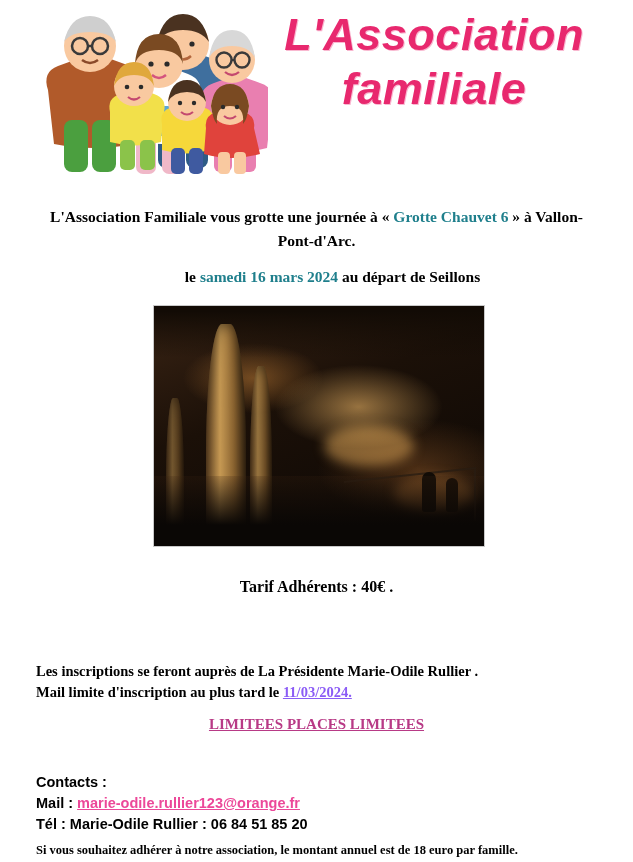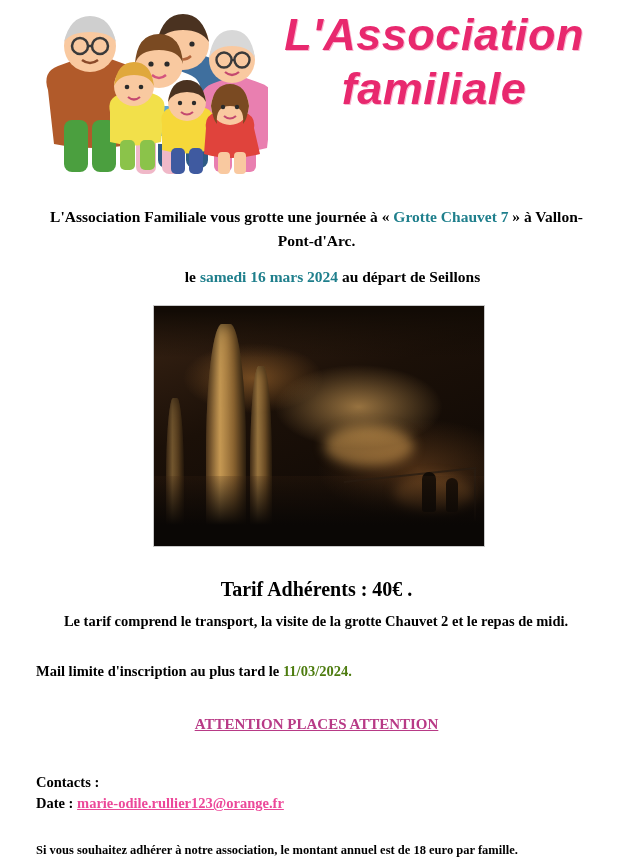--- a/index.html
+++ b/index.html
@@ -153,21 +153,21 @@
 
   
   .tarif {
     position: absolute;
     left: 40px;
     top: 578px;
     width: 553px;
     text-align: center;
     font-family: "Liberation Serif", serif;
     font-weight: bold;
-    font-size: 20px;
+    font-size: 16px;
   }
   .includes {
     position: absolute;
     left: 36px;
     top: 613px;
     width: 560px;
     text-align: center;
     font-family: "Liberation Serif", serif;
     font-weight: bold;
     font-size: 14.5px;
@@ -176,40 +176,41 @@
     position: absolute;
     left: 36px;
     top: 661px;
     width: 570px;
     font-family: "Liberation Serif", serif;
     font-weight: bold;
     font-size: 14.5px;
     line-height: 21px;
   }
   .deadline {
-    color: #4d7c0f;
+    color: #8b5cf6;
+    text-decoration: underline;
   }
   .attention {
     position: absolute;
     left: 40px;
     top: 716px;
     width: 553px;
     text-align: center;
     font-family: "Liberation Serif", serif;
     font-weight: bold;
     font-size: 15px;
     color: #b83a86;
     text-decoration: underline;
   }
   .contacts {
     position: absolute;
     left: 36px;
     top: 772px;
     width: 570px;
-    font-family: Liberation Serif, serif;
+    font-family: Liberation Sans, sans-serif;
     font-weight: bold;
     font-size: 14.5px;
     line-height: 21px;
   }
   .mail-link {
     color: #ec4899;
     text-decoration: underline;
   }
   .footer-note {
     position: absolute;
@@ -313,21 +314,21 @@
       </g>
     </svg>
 
     <div class="title-block">
       <div class="title-line l1">L'Association</div>
       <div class="title-line l2">familiale</div>
     </div>
   </div>
 
   <div class="intro">
-    <span>L'Association Familiale vous grotte une journée à  « </span><span class="teal">Grotte Chauvet 7</span><span> » à Vallon-Pont-d'Arc.</span>
+    <span>L'Association Familiale vous grotte une journée à  « </span><span class="teal">Grotte Chauvet 6</span><span> » à Vallon-Pont-d'Arc.</span>
   </div>
 
   <div class="dateline">
     <span>le </span><span class="date-hl">samedi 16 mars 2024</span><span> au départ de Seillons</span>
   </div>
 
   <div class="photo-wrap">
     <div class="cave"></div>
     <div class="ceiling"></div>
     <div class="glow-rock g1"></div>
@@ -336,32 +337,33 @@
     <div class="stalagmite s2"></div>
     <div class="stalagmite s3"></div>
     <div class="rail"></div>
     <div class="figure"></div>
     <div class="figure2"></div>
     <div class="cave-floor"></div>
   </div>
 
   <div class="tarif">Tarif Adhérents : 40€ .</div>
 
-  <div class="includes">Le tarif comprend le transport, la visite de la grotte Chauvet 2 et le repas de midi.</div>
 
   <div class="inscriptions">
+    <div>Les inscriptions se feront auprès de La Présidente Marie-Odile Rullier .</div>
     <div>
       <span>Mail limite d'inscription au plus tard le </span><span class="deadline">11/03/2024.</span>
     </div>
   </div>
 
-  <div class="attention">ATTENTION PLACES ATTENTION</div>
+  <div class="attention">LIMITEES PLACES LIMITEES</div>
 
   <div class="contacts">
     <div>Contacts :</div>
     <div>
-      <span>Date : </span><span class="mail-link">marie-odile.rullier123@orange.fr</span>
+      <span>Mail : </span><span class="mail-link">marie-odile.rullier123@orange.fr</span>
     </div>
+    <div>Tél : Marie-Odile Rullier : 06 84 51 85 20</div>
   </div>
 
   <div class="footer-note">Si vous souhaitez adhérer à notre association, le montant annuel est de 18 euro par famille.</div>
 
 </div>
 
 </body></html>

